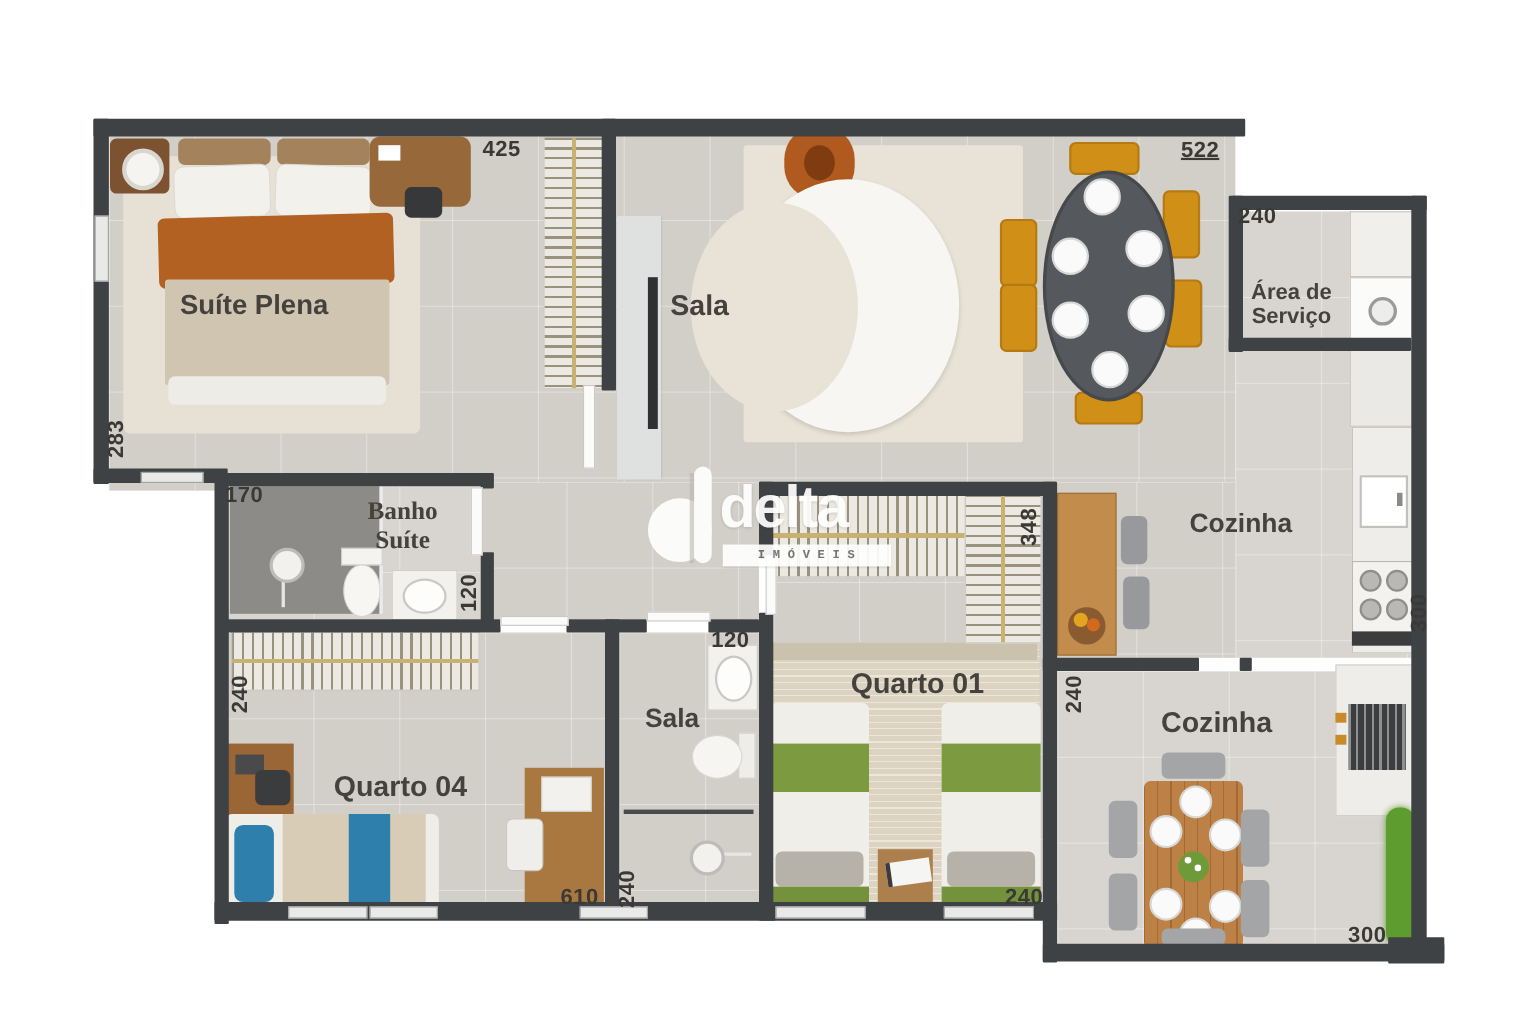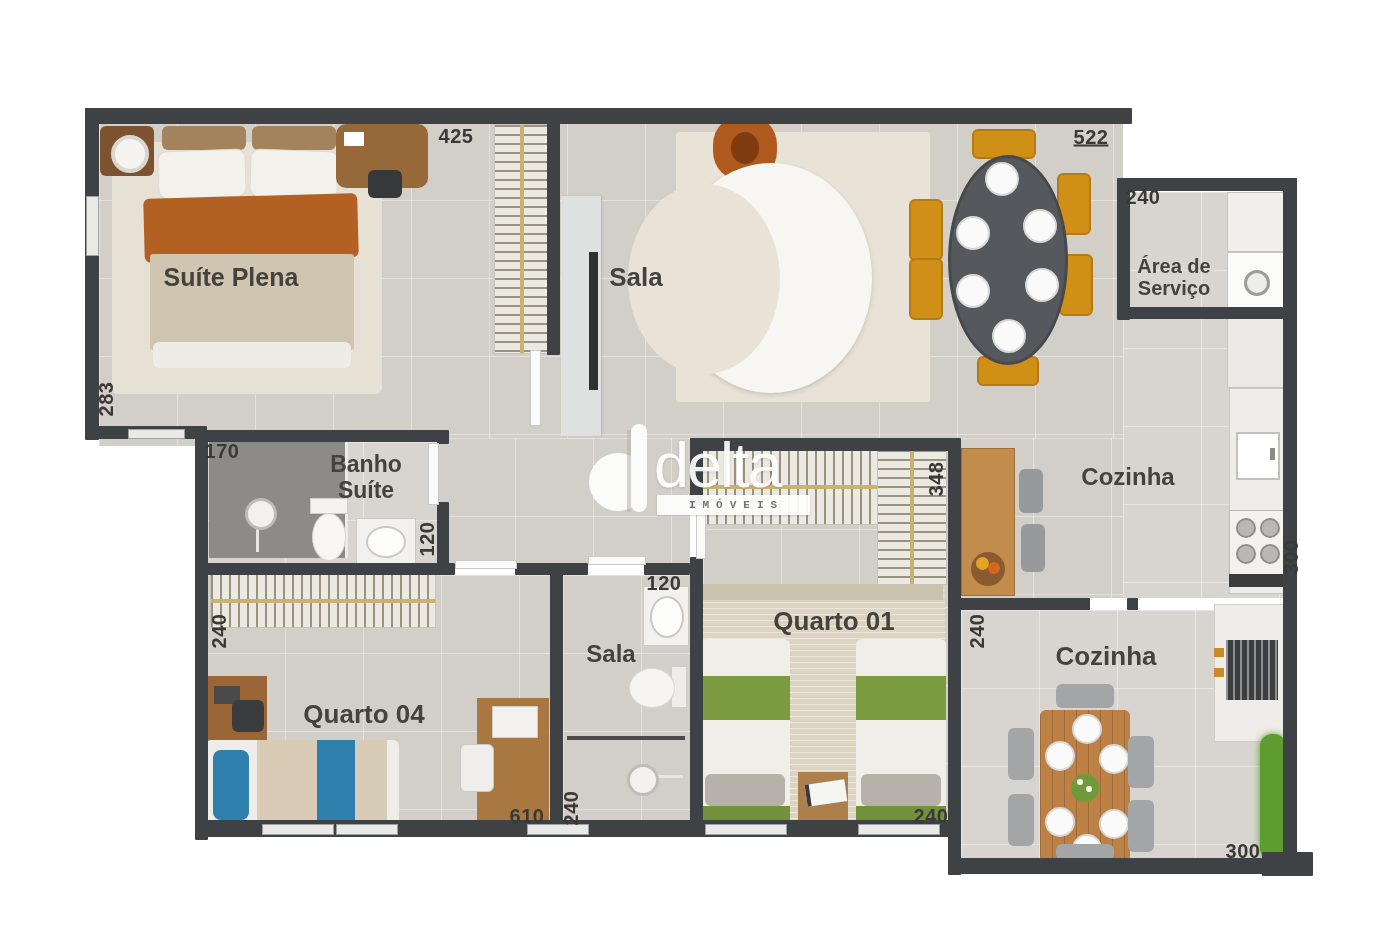--- a/index.html
+++ b/index.html
@@ -36,21 +36,21 @@
   .dim{position:absolute;transform:translate(-50%,-50%);z-index:40;
     font-weight:700;font-size:20px;color:#3a3936;letter-spacing:.5px;}
   .dim.rot{transform:translate(-50%,-50%) rotate(-90deg);}
   
   #wm{position:absolute;left:588px;top:420px;width:240px;height:102px;z-index:50;opacity:.92;}
   #wm .strip{position:absolute;left:69px;top:75px;width:153px;height:20px;background:#ffffff;
     display:flex;align-items:center;justify-content:center;z-index:1;
     box-shadow:0 1px 2px rgba(0,0,0,.18);}
   #wm .strip span{font-size:11px;font-weight:700;color:#6e6e6c;letter-spacing:7px;
     transform:translateX(3px);font-family:Liberation Mono, monospace;}
-  #wm .brand{position:absolute;left:66px;top:14px;z-index:2;font-weight:400;font-size:63px;
+  #wm .brand{position:absolute;left:66px;top:14px;z-index:2;font-weight:700;font-size:54px;
     letter-spacing:-2px;color:#ffffff;line-height:1;text-shadow:0 1px 3px rgba(0,0,0,.15);}
 </style>
 </head>
 <body>
 
 <div id="stage">
 
   <div class="floor" style="left:99px;top:122px;width:1024px;height:324px;"></div>
   <div class="floor lt" style="left:1123px;top:192px;width:160px;height:406px;"></div>
   <div class="floor" style="left:955px;top:438px;width:168px;height:160px;"></div>
@@ -225,21 +225,21 @@
   <div class="door" style="left:530px;top:350px;width:9px;height:74px;"></div>
   <div class="door" style="left:696px;top:505px;width:8px;height:52px;"></div>
   <div class="door" style="left:588px;top:556px;width:56px;height:7px;"></div>
   <div class="door" style="left:455px;top:560px;width:60px;height:7px;"></div>
   <div class="door" style="left:428px;top:443px;width:9px;height:60px;"></div>
 
   <div class="room-label" style="left:231px;top:277px;font-size:25px;">Suíte Plena</div>
   <div class="room-label" style="left:636px;top:278px;font-size:26px;">Sala</div>
   <div class="room-label" style="left:1174px;top:277px;font-size:20px;width:104px;">Área de Serviço</div>
   <div class="room-label" style="left:1128px;top:477px;font-size:24px;">Cozinha</div>
-  <div class="room-label" style="left:366px;top:478px;font-size:23px;width:110px;">Banho Suíte</div>
+  <div class="room-label" style="left:366px;top:478px;font-size:23px;width:110px;font-family:Liberation Serif, serif;">Banho Suíte</div>
   <div class="room-label" style="left:834px;top:622px;font-size:26px;">Quarto 01</div>
   <div class="room-label" style="left:364px;top:715px;font-size:26px;">Quarto 04</div>
   <div class="room-label" style="left:611px;top:654px;font-size:24px;">Sala</div>
   <div class="room-label" style="left:1106px;top:657px;font-size:26px;">Cozinha</div>
 
   <div class="dim" style="left:456px;top:136px;">425</div>
   <div class="dim" style="left:1091px;top:137px;text-decoration:underline;">522</div>
   <div class="dim" style="left:1143px;top:197px;">240</div>
   <div class="dim rot" style="left:106px;top:399px;">283</div>
   <div class="dim" style="left:222px;top:451px;">170</div>

